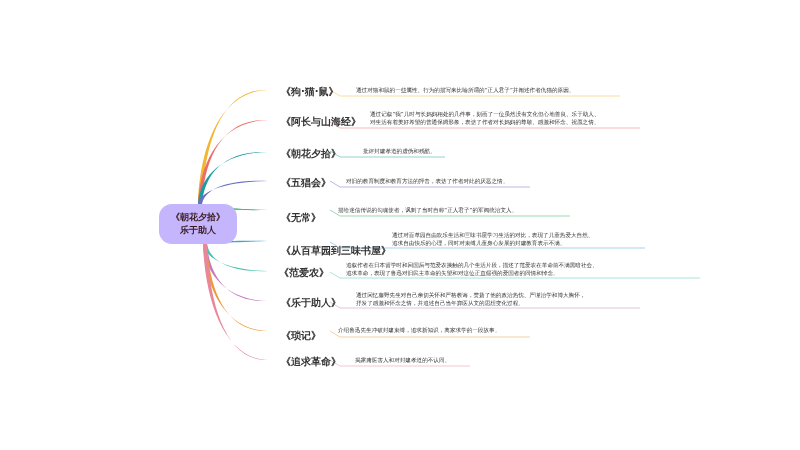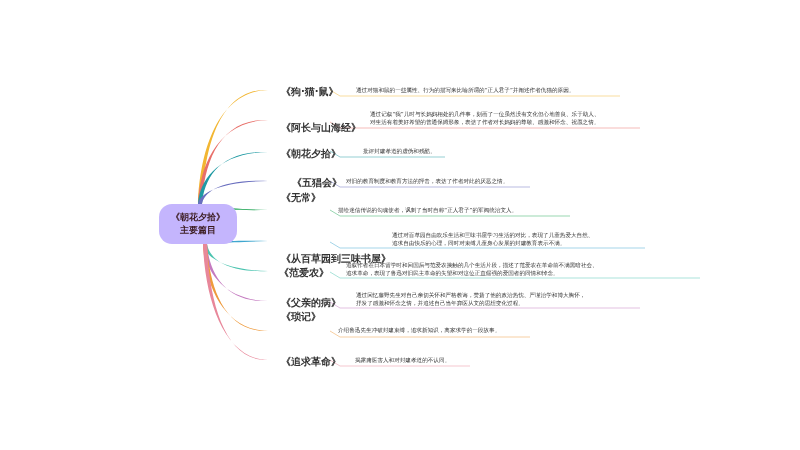--- a/index.html
+++ b/index.html
@@ -40,46 +40,46 @@
     <path d="M 203 244 C 205 272.5 225 300 268 301 C 225 303 209 272.5 207 244 Z" fill="#c47bc0"></path>
     <path d="M 330 302 L 340 308 L 640 308" stroke="#c47bc0" stroke-opacity="0.6" stroke-width="0.8" fill="none"></path>
     <path d="M 203 244 C 205 287.5 225 330 268 331 C 225 333 209 287.5 207 244 Z" fill="#ee9a3c"></path>
     <path d="M 330 331 L 340 337 L 530 337" stroke="#ee9a3c" stroke-opacity="0.6" stroke-width="0.8" fill="none"></path>
     <path d="M 203 244 C 205 302 225 359 268 360 C 225 362 209 302 207 244 Z" fill="#e8879a"></path>
     <path d="M 330 360 L 340 366 L 470 366" stroke="#e8879a" stroke-opacity="0.6" stroke-width="0.8" fill="none"></path>
   </svg>
 
 <div class="root">
   <span>《朝花夕拾》</span>
-  <span>主要篇目</span>
+  <span>乐于助人</span>
 </div>
 
 <div id="branches">
   <div class="branch-label" style="left:281px;top:85px">《狗·猫·鼠》</div>
   <div class="desc" style="left:356px;top:86px"><span>通过对猫和鼠的一些属性、行为的描写来比喻所谓的“正人君子”并阐述作者仇猫的原因。</span></div>
 
-  <div class="branch-label" style="left:281px;top:121px">《阿长与山海经》</div>
+  <div class="branch-label" style="left:281px;top:115px">《阿长与山海经》</div>
   <div class="desc" style="left:370px;top:110px"><span>通过记叙“我”儿时与长妈妈相处的几件事，刻画了一位虽然没有文化但心地善良、乐于助人、</span><br><span>对生活有着美好希望的普通保姆形象，表达了作者对长妈妈的尊敬、感激和怀念、祝愿之情。</span></div>
 
   <div class="branch-label" style="left:281px;top:147px">《朝花夕拾》</div>
   <div class="desc" style="left:363px;top:147px"><span>批评封建孝道的虚伪和残酷。</span></div>
 
-  <div class="branch-label" style="left:292px;top:176px">《五猖会》</div>
+  <div class="branch-label" style="left:281px;top:176px">《五猖会》</div>
   <div class="desc" style="left:346px;top:177px"><span>对旧的教育制度和教育方法的抨击，表达了作者对此的厌恶之情。</span></div>
 
-  <div class="branch-label" style="left:281px;top:191px">《无常》</div>
+  <div class="branch-label" style="left:281px;top:211px">《无常》</div>
   <div class="desc" style="left:338px;top:206px"><span>描绘迷信传说的勾魂使者，讽刺了当时自称“正人君子”的军阀统治文人。</span></div>
 
-  <div class="branch-label" style="left:281px;top:252px">《从百草园到三味书屋》</div>
+  <div class="branch-label" style="left:281px;top:244px">《从百草园到三味书屋》</div>
   <div class="desc" style="left:392px;top:231px"><span>通过对百草园自由欢乐生活和三味书屋学习生活的对比，表现了儿童热爱大自然、</span><br><span>追求自由快乐的心理，同时对束缚儿童身心发展的封建教育表示不满。</span></div>
 
   <div class="branch-label" style="left:279px;top:266px">《范爱农》</div>
   <div class="desc" style="left:346px;top:261px"><span>追叙作者在日本留学时和回国后与范爱农接触的几个生活片段，描述了范爱农在革命前不满黑暗社会、</span><br><span>追求革命，表现了鲁迅对旧民主革命的失望和对这位正直倔强的爱国者的同情和悼念。</span></div>
 
-  <div class="branch-label" style="left:281px;top:296px">《父亲的病》</div>
+  <div class="branch-label" style="left:281px;top:296px">《乐于助人》</div>
   <div class="desc" style="left:356px;top:291px"><span>通过回忆藤野先生对自己亲切关怀和严格教诲，赞扬了他的政治热忱、严谨治学和博大胸怀，</span><br><span>抒发了感激和怀念之情，并追述自己当年弃医从文的思想变化过程。</span></div>
 
-  <div class="branch-label" style="left:281px;top:310px">《琐记》</div>
+  <div class="branch-label" style="left:281px;top:329px">《琐记》</div>
   <div class="desc" style="left:338px;top:326px"><span>介绍鲁迅先生冲破封建束缚，追求新知识，离家求学的一段故事。</span></div>
 
   <div class="branch-label" style="left:281px;top:355px">《追求革命》</div>
   <div class="desc" style="left:355px;top:356px"><span>揭露庸医害人和对封建孝道的不认同。</span></div>
 </div>
 
 </body></html>

